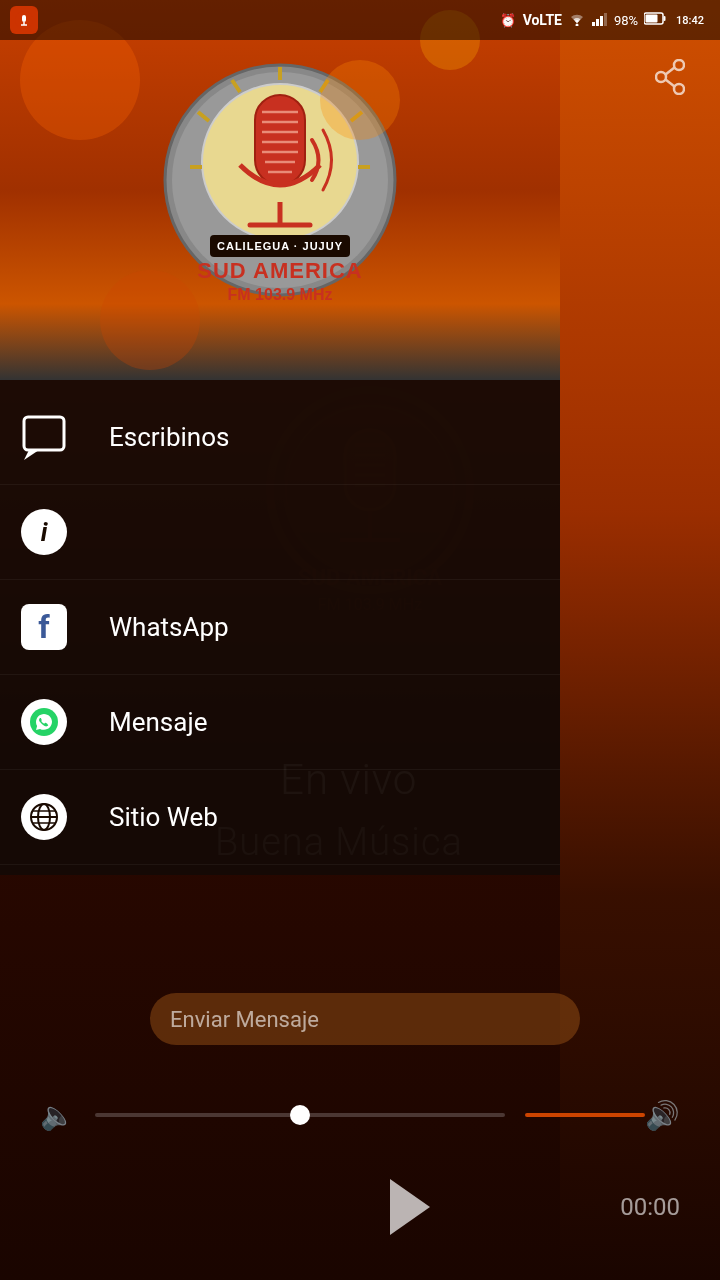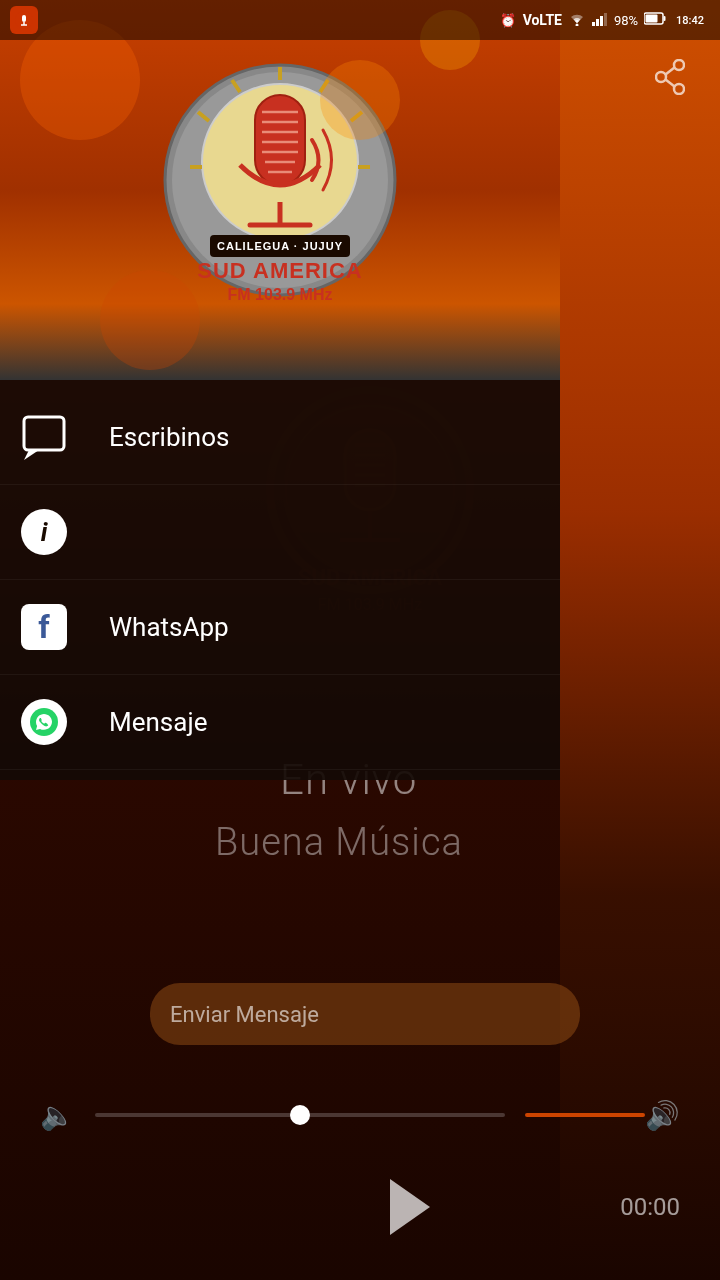--- a/index.html
+++ b/index.html
@@ -106,21 +106,21 @@
       z-index: 2;
       letter-spacing: 1px;
     }
 
     
     .bg-message-bar {
       position: absolute;
       bottom: 235px;
       left: 150px;
       width: 430px;
-      height: 62px;
+      height: 52px;
       background: rgba(150,80,20,0.5);
       border-radius: 30px;
       display: flex;
       align-items: center;
       padding: 0 20px;
       z-index: 2;
       color: rgba(255,255,255,0.6);
       font-size: 22px;
     }
 
@@ -458,20 +458,34 @@
         <div class="icon-whatsapp">
           <svg width="30" height="30" viewBox="0 0 30 30">
             <circle cx="15" cy="15" r="14" fill="#25d366"></circle>
             <path d="M15 7C10.6 7 7 10.6 7 15c0 1.5.4 2.9 1.1 4.1L7 23l4-1.1c1.1.6 2.4.9 3.8.9h.2c4.4 0 8-3.6 8-8C23 10.6 19.4 7 15 7zm4.3 11.3c-.2.5-1 .9-1.4 1-.4.1-.8.1-1.2 0-.3-.1-.8-.3-1.5-.6-2.5-1.1-4.1-3.7-4.3-3.9-.2-.2-.8-1-.8-1.9 0-1 .5-1.4.7-1.6.2-.2.4-.2.5-.2h.4c.1 0 .3 0 .4.3l.6 1.5c.1.2.1.3 0 .4l-.3.4-.2.3c.1.2.6.9 1.2 1.4.8.7 1.5 1 1.7 1.1.2.1.4.1.5-.1l.4-.5c.1-.2.3-.2.5-.1l1.5.7c.2.1.3.2.3.3v.3z" fill="white"></path>
           </svg>
         </div>
       </div>
       <span class="menu-label">Mensaje</span>
     </div>
 
+    <div class="menu-item">
+      <div class="menu-icon">
+        <div class="icon-web">
+          <svg width="30" height="30" viewBox="0 0 30 30">
+            <circle cx="15" cy="15" r="13" fill="none" stroke="#1a0a00" stroke-width="2"></circle>
+            <ellipse cx="15" cy="15" rx="6" ry="13" fill="none" stroke="#1a0a00" stroke-width="2"></ellipse>
+            <line x1="2" y1="15" x2="28" y2="15" stroke="#1a0a00" stroke-width="2"></line>
+            <line x1="4" y1="9" x2="26" y2="9" stroke="#1a0a00" stroke-width="1.5"></line>
+            <line x1="4" y1="21" x2="26" y2="21" stroke="#1a0a00" stroke-width="1.5"></line>
+          </svg>
+        </div>
+      </div>
+      <span class="menu-label">Sitio Web</span>
+    </div>
 
   </div>
 </div>
 
 <div class="status-bar">
 
   <div class="app-icon-small">
     <svg width="20" height="20" viewBox="0 0 20 20">
       <circle cx="10" cy="10" r="9" fill="#cc3300"></circle>
       <rect x="8" y="5" width="4" height="7" rx="2" fill="white"></rect>

